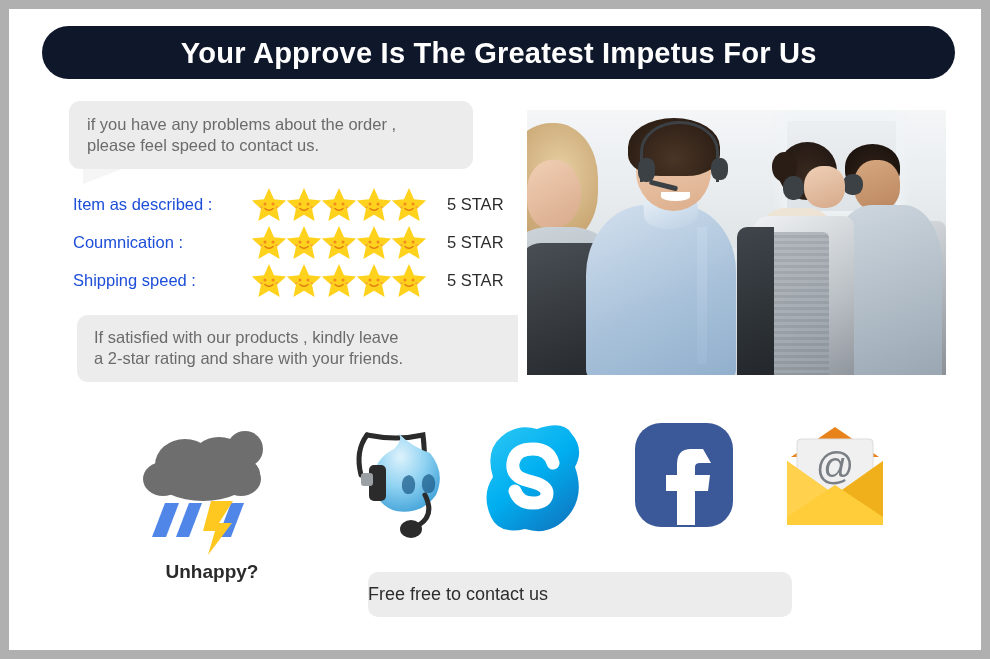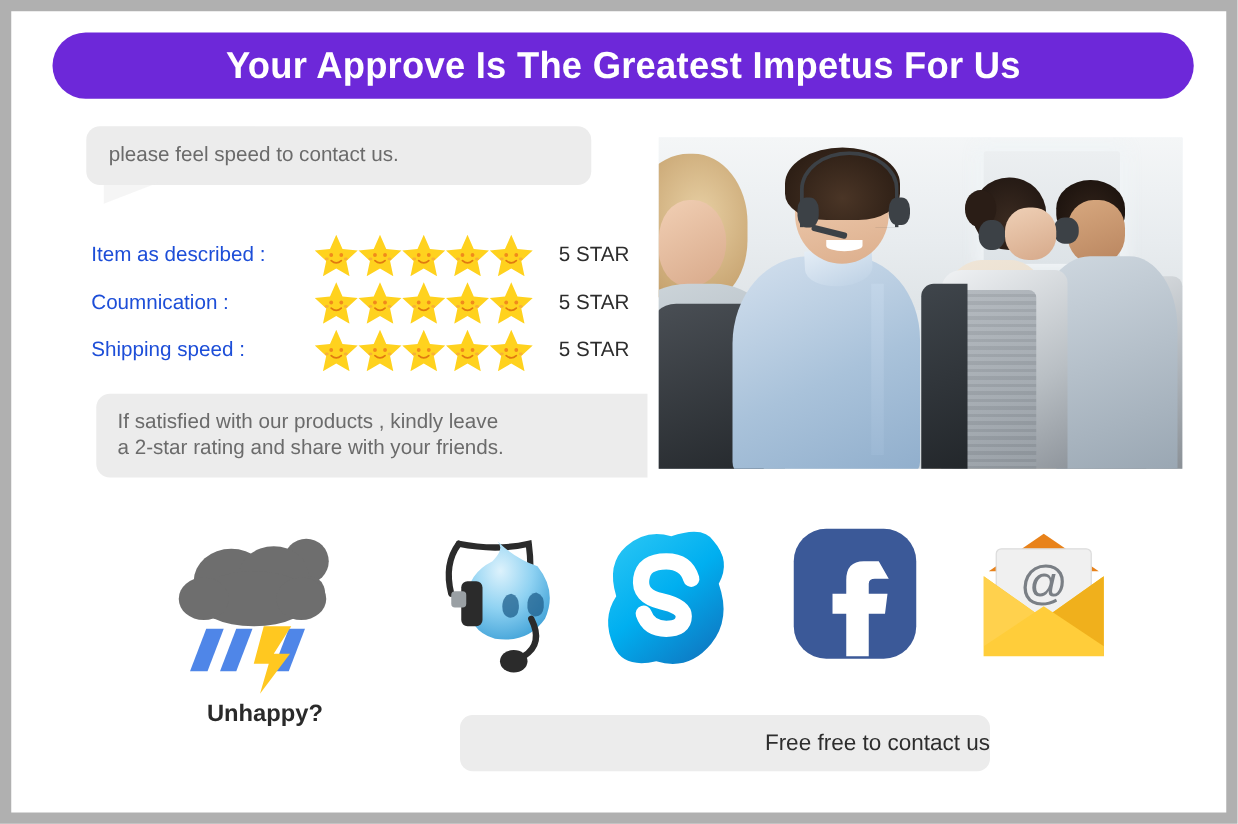--- a/index.html
+++ b/index.html
@@ -14,21 +14,21 @@
     left:9px;top:9px;
     width:972px;height:641px;
     background:#ffffff;
   }
 
   
   .banner{
     position:absolute;
     left:33px;top:17px;
     width:913px;height:53px;
-    background:#6d28d9;
+    background:#0f172a;
     border-radius:27px;
     display:flex;align-items:center;justify-content:center;
   }
   .banner-title{
     color:#ffffff;
     font-size:30px;
     font-weight:bold;
     letter-spacing:.2px;
     white-space:nowrap;
     transform:scaleX(.97);
@@ -223,38 +223,39 @@
     top:144px;
     font-size:19px;font-weight:bold;color:#2a2a2a;
   }
 
   .contact-bar{
     position:absolute;
     left:359px;top:563px;
     width:424px;height:45px;
     background:#ececec;
     border-radius:10px;
-    display:flex;align-items:center;justify-content:flex-end;
+    display:flex;align-items:center;justify-content:flex-start;
   }
   .contact-bar-text{
     color:#2d2d2d;font-size:18px;
   }
 </style>
 </head>
 <body>
 
 <div class="page">
 
   <div class="banner">
     <div class="banner-title">Your Approve Is The Greatest Impetus For Us</div>
   </div>
 
   <div class="left-col">
 
     <div class="bubble">
+      <div class="bubble-line">if you have any problems about the order ,</div>
       <div class="bubble-line">please feel speed to contact us.</div>
       <div class="bubble-tail"></div>
     </div>
 
     <div class="ratings">
 
       <div class="rating-row">
         <div class="rating-label">Item as described :</div>
         <div class="stars">
           <svg class="star" viewBox="0 0 40 38">

